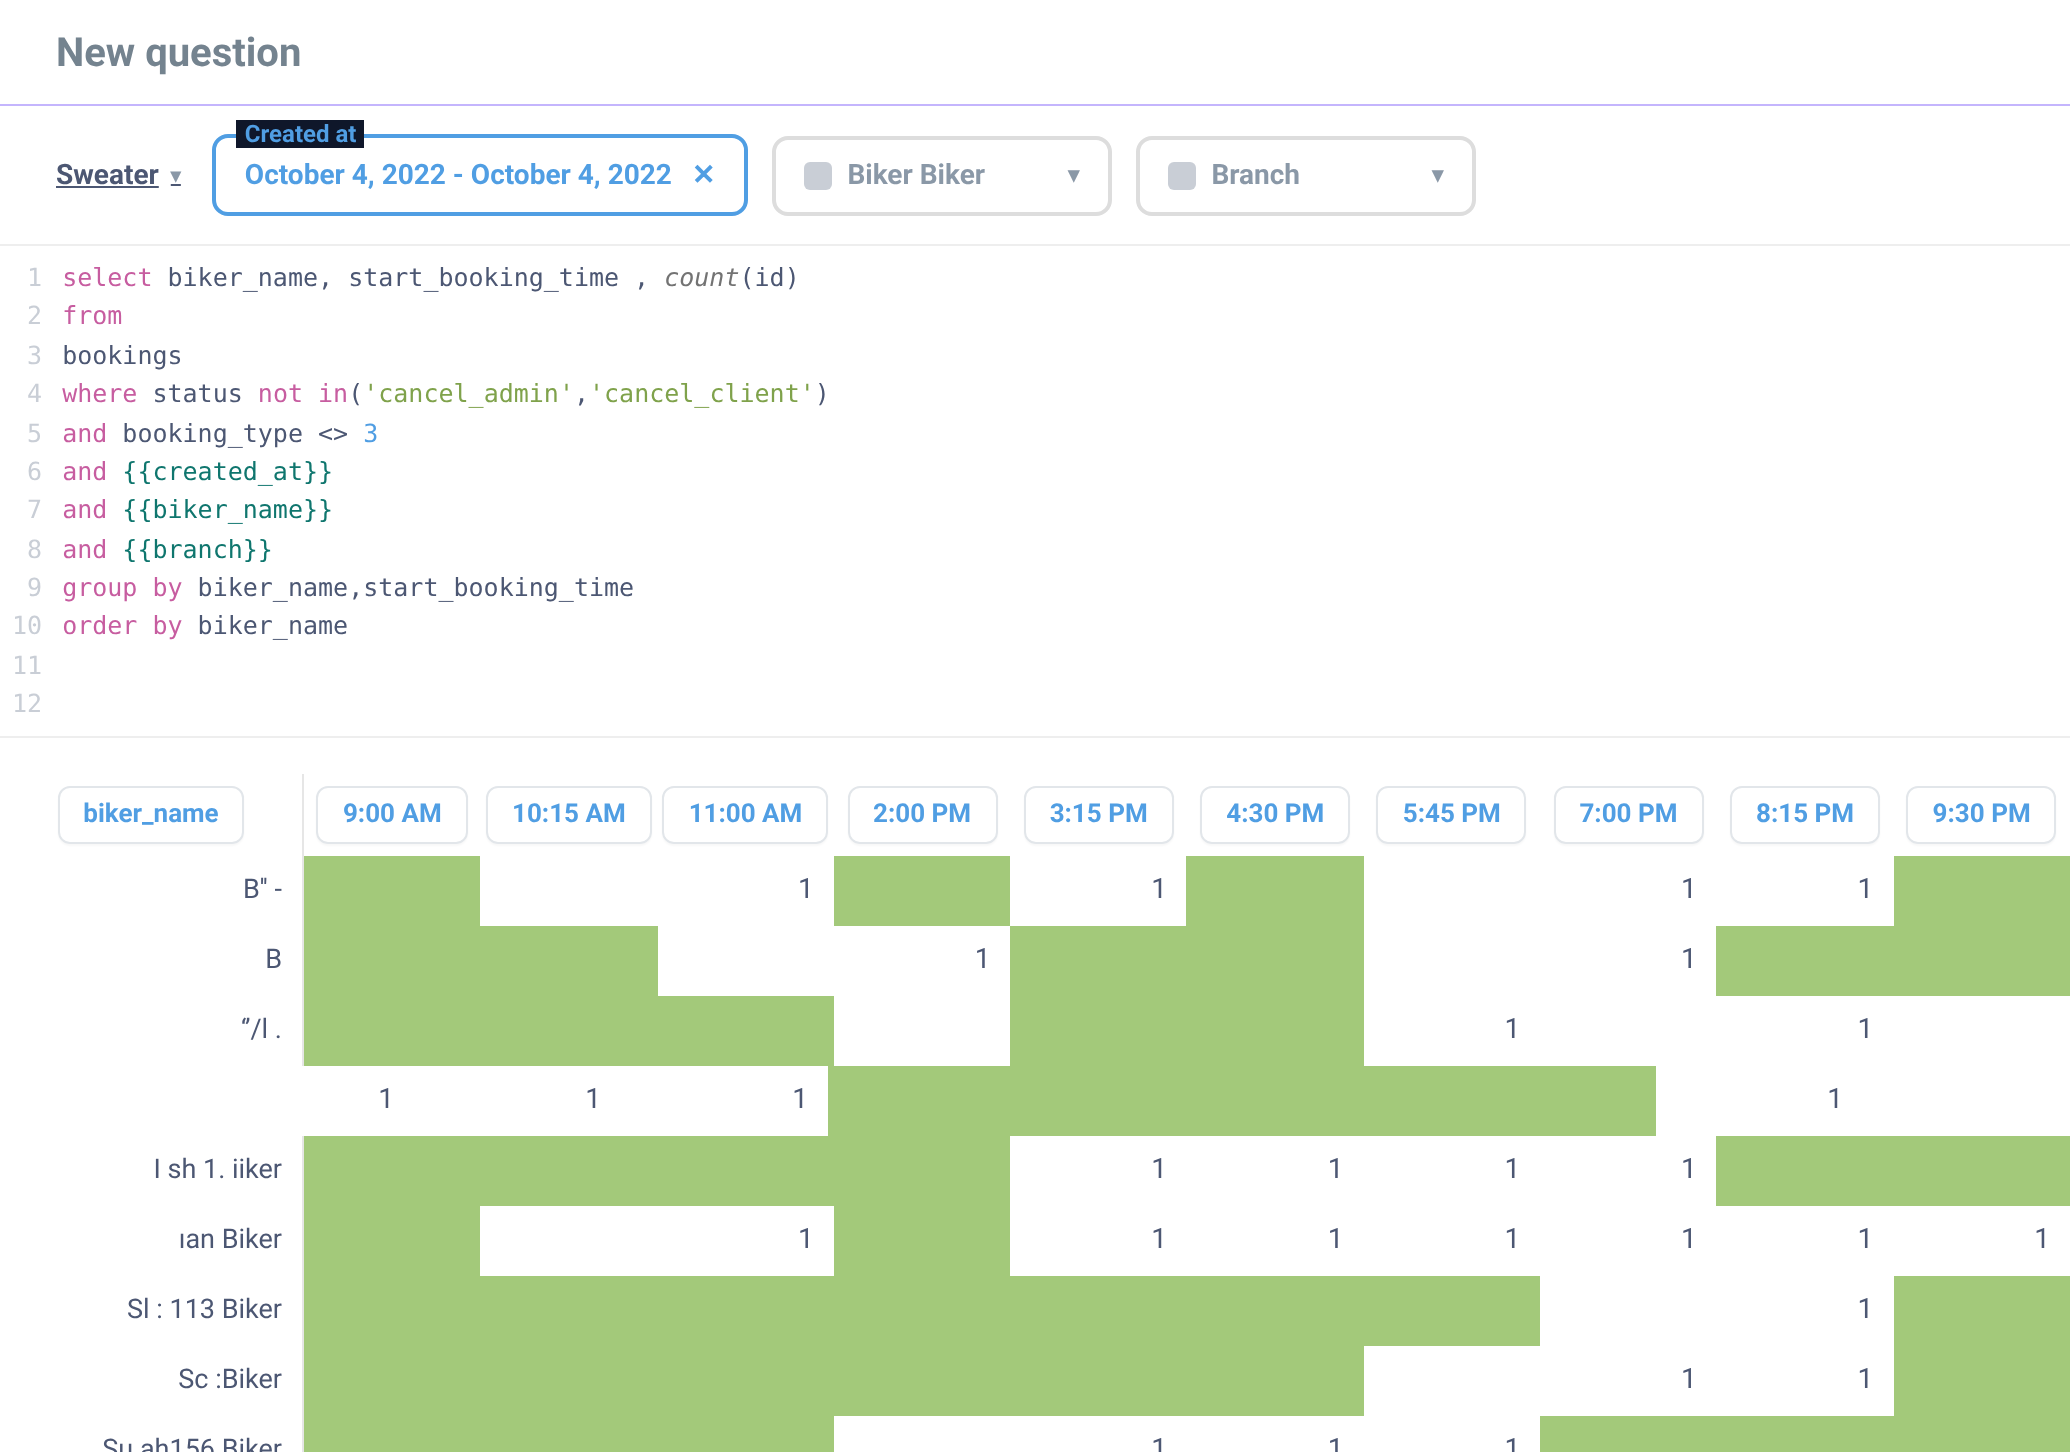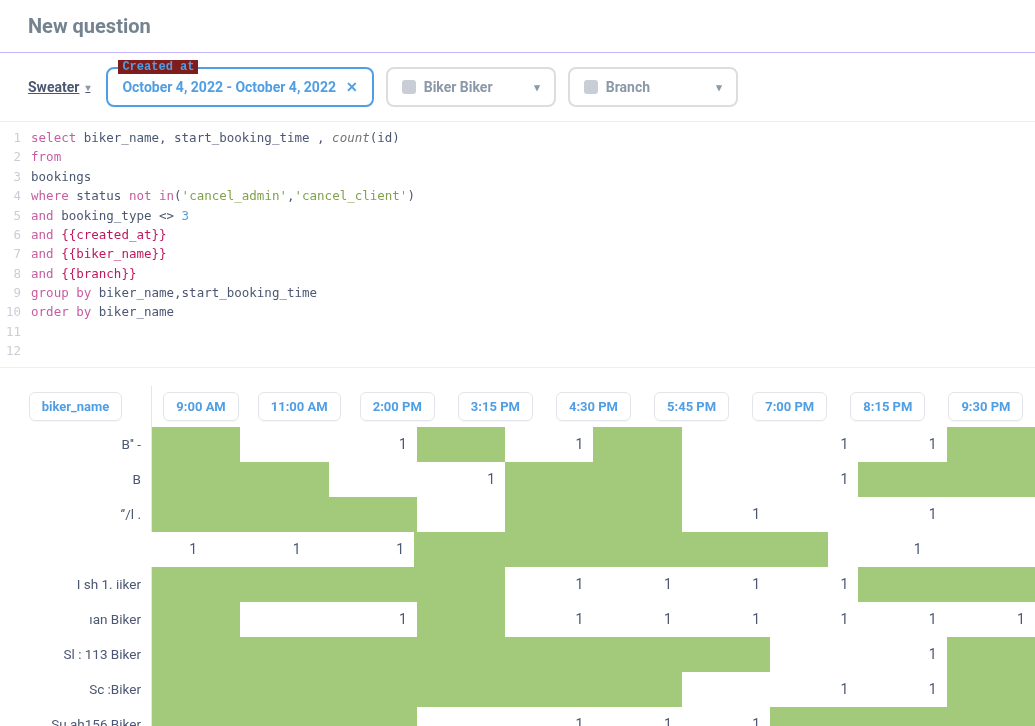--- a/index.html
+++ b/index.html
@@ -49,25 +49,24 @@
     cursor: pointer;
   }
   .filter-pill.active {
     border-color: #509ee3;
     color: #509ee3;
   }
   .pill-label {
     position: absolute;
     top: -9px;
     left: 10px;
-    background: #7f1d1d;
+    background: #0f172a;
     padding: 0 4px;
     font-size: 12px;
     font-weight: 700;
-    font-family: Liberation Mono, monospace;
   }
   .pill-value { flex: 1; }
   .pill-icon {
     width: 14px; height: 14px; border-radius: 3px;
     background: #c9ced6;
     margin-right: 8px;
     display: inline-block;
   }
   .pill-close {
     margin-left: 10px;
@@ -90,21 +89,21 @@
     text-align: right;
     color: #c9ced6;
     padding: 0 8px 0 4px;
     user-select: none;
   }
   .gutter div { padding: 0 2px; }
   .code { padding-right: 20px; color: #4c5773; white-space: pre; }
   .kw { color: #c75da0; }
   .fn { color: #737373; font-style: italic; }
   .str { color: #7fa24b; }
-  .var { color: #be185d; margin-top: 15px; }
+  .var { color: #0f766e; margin-top: 15px; }
   .num { color: #509ee3; }
 
   .pivot-wrap {
     padding: 18px 0 0 0;
     overflow: hidden;
   }
   .chip-row {
     display: flex;
     align-items: center;
   }
@@ -218,20 +217,23 @@
 <div class="pivot-wrap">
   <div class="chip-row">
     <div class="rowhead-col">
       <span class="chip">biker_name</span>
     </div>
     <div class="time-cols" id="time-cols">
         <div class="time-col">
           <span class="chip">9:00 AM</span>
         </div>
         <div class="time-col">
+          <span class="chip">10:15 AM</span>
+        </div>
+        <div class="time-col">
           <span class="chip">11:00 AM</span>
         </div>
         <div class="time-col">
           <span class="chip">2:00 PM</span>
         </div>
         <div class="time-col">
           <span class="chip">3:15 PM</span>
         </div>
         <div class="time-col">
           <span class="chip">4:30 PM</span>

